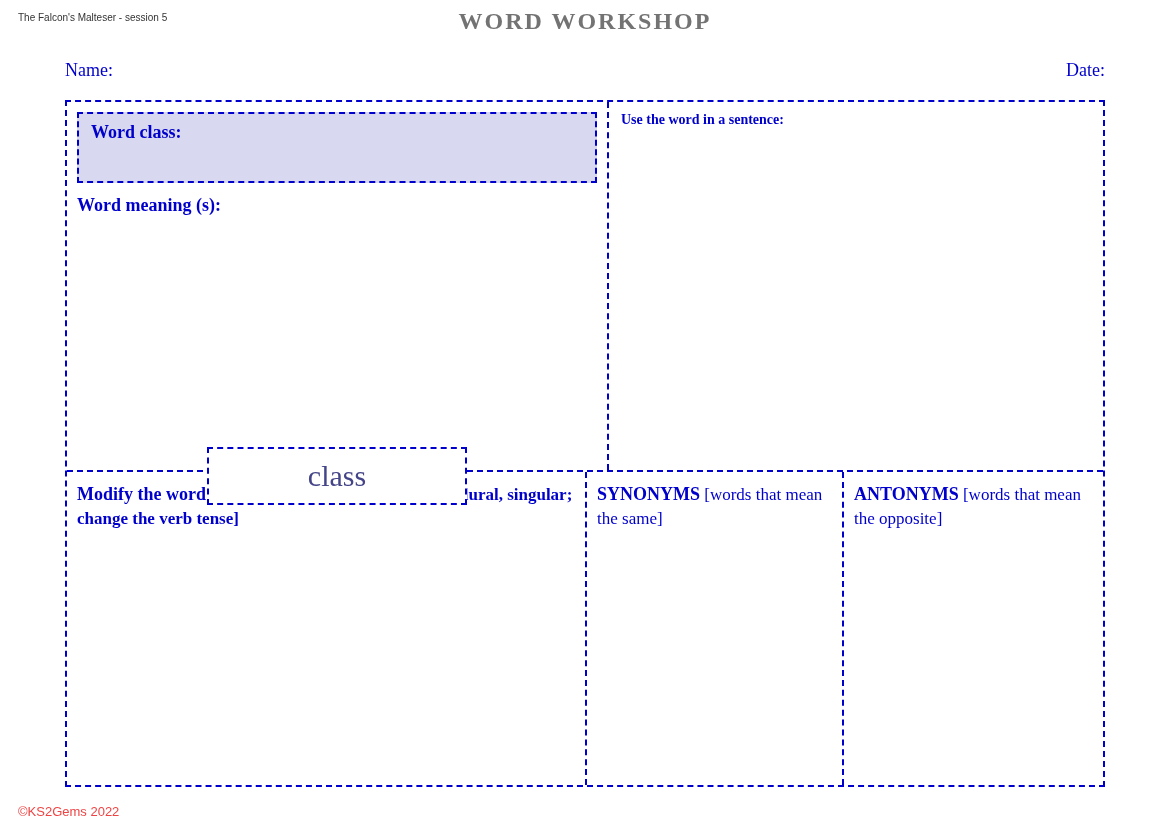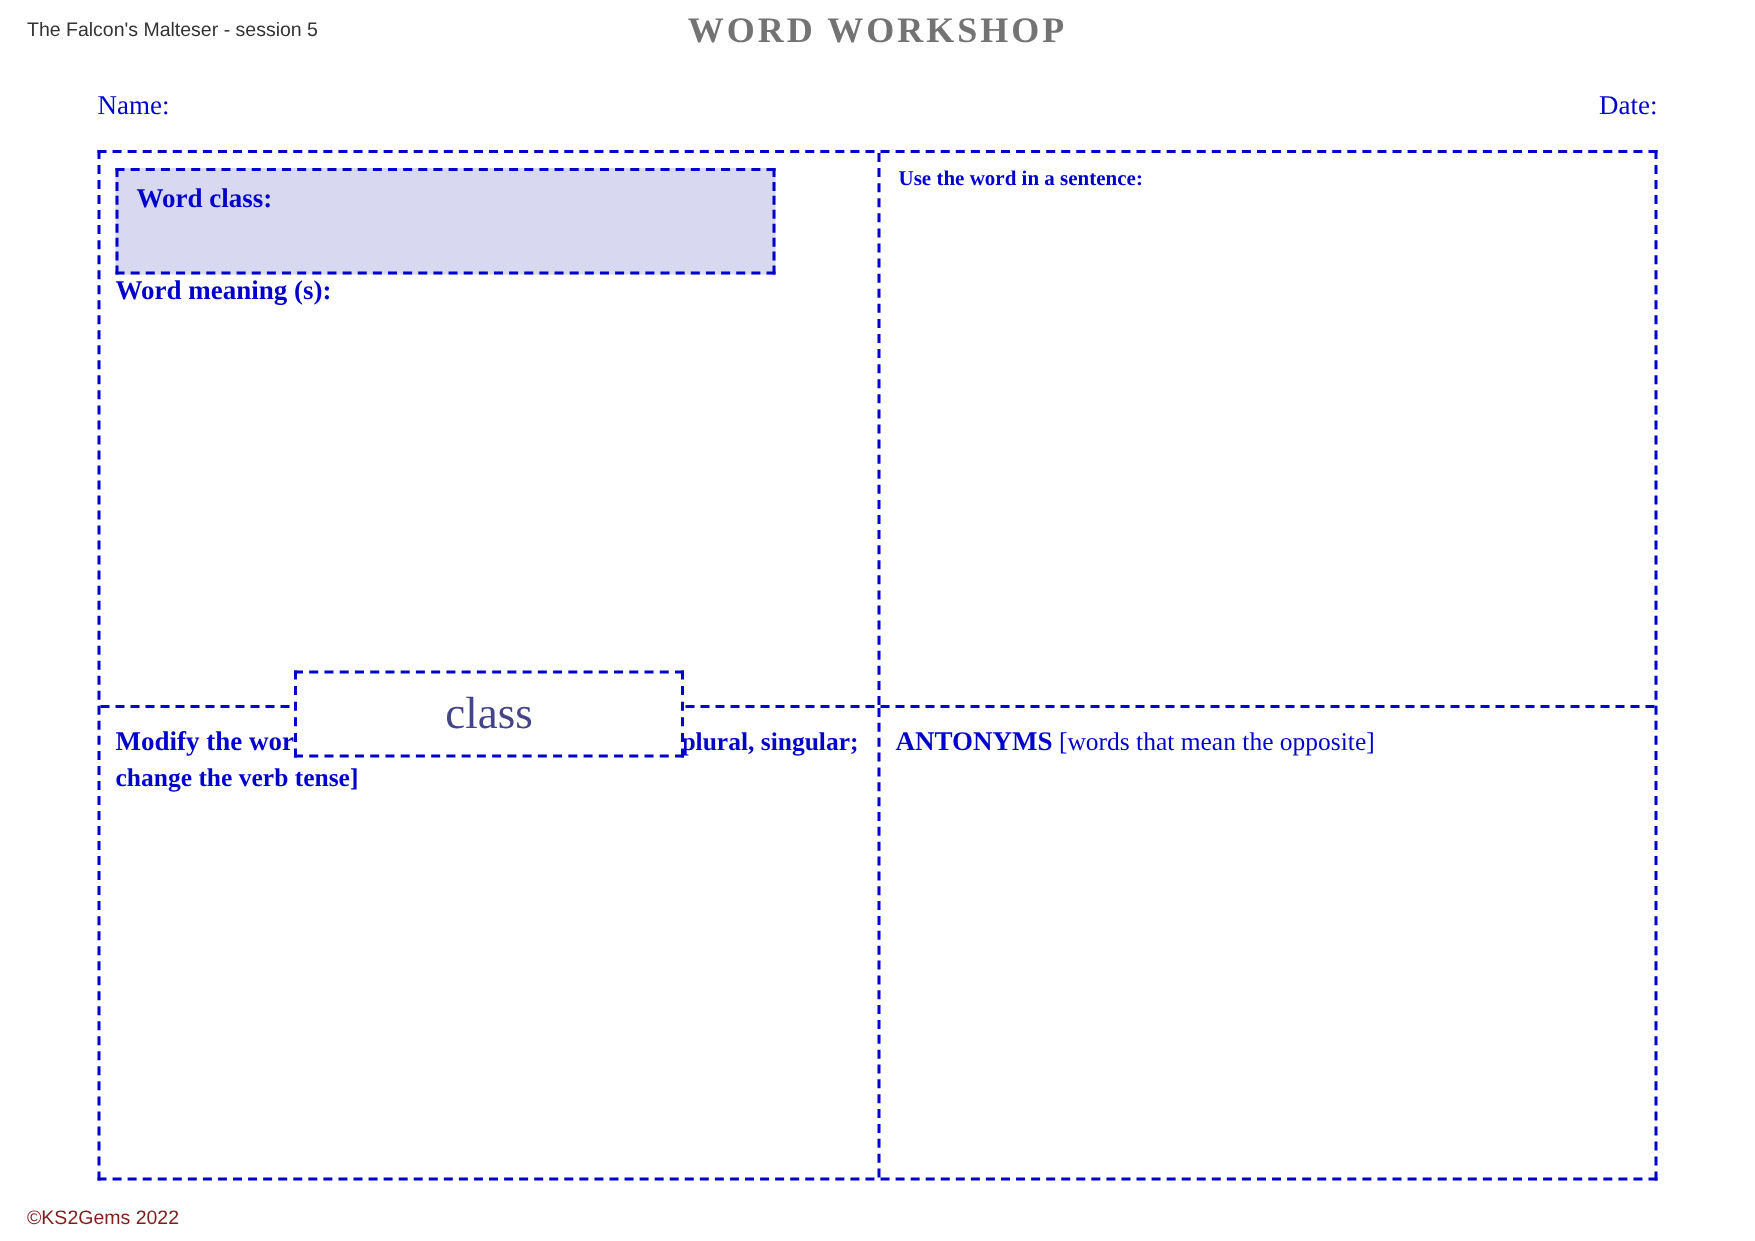--- a/index.html
+++ b/index.html
@@ -14,21 +14,21 @@
       background: #ffffff;
       font-family: 'Comic Sans MS', 'Chalkboard SE', cursive;
       position: relative;
       overflow: hidden;
     }
 
     .page-header-session {
       position: absolute;
       top: 12px;
       left: 18px;
-      font-size: 13px;
+      font-size: 10px;
       color: #333333;
       font-family: Arial, sans-serif;
     }
 
     .page-title {
       position: absolute;
       top: 8px;
       left: 0;
       right: 0;
       text-align: center;
@@ -76,22 +76,22 @@
       flex: 0 0 520px;
       border-right: 2px dashed #0000cc;
       padding: 10px;
       position: relative;
     }
 
     .word-class-box {
       border: 2px dashed #0000cc;
       background: #d8d8f0;
       padding: 8px 12px;
-      margin-bottom: 0;
-      width: 440px;
+      margin-bottom: 12px;
+      width: 520px;
     }
 
     .word-class-label {
       font-size: 18px;
       font-weight: bold;
       color: #0000cc;
       font-family: 'Comic Sans MS', 'Chalkboard SE', cursive;
     }
 
     .word-class-content {
@@ -195,21 +195,21 @@
     .antonyms-label .bold-part {
       font-weight: bold;
       font-size: 18px;
     }
 
     .footer {
       position: absolute;
       bottom: 8px;
       left: 18px;
       font-size: 13px;
-      color: #7f1d1d;
+      color: #ef4444;
       font-family: Arial, sans-serif;
     }
   </style>
 </head>
 <body>
 
 <div class="page-header-session">The Falcon's Malteser - session 5</div>
 
 <div class="page-title">WORD WORKSHOP</div>
 
@@ -246,20 +246,26 @@
 
   <div class="bottom-half">
 
     <div class="bottom-modify">
       <div class="modify-label">
         <span class="bold-part">Modify the word:</span><span> [add a prefix or a suffix or both; plural, singular; change the verb tense]</span>
       </div>
       <div style="min-height: 250px;"></div>
     </div>
 
+    <div class="bottom-synonyms">
+      <div class="synonyms-label">
+        <span class="bold-part">SYNONYMS</span><span> [words that mean the same]</span>
+      </div>
+      <div style="min-height: 250px;"></div>
+    </div>
 
     <div class="bottom-antonyms">
       <div class="antonyms-label">
         <span class="bold-part">ANTONYMS</span><span> [words that mean the opposite]</span>
       </div>
       <div style="min-height: 250px;"></div>
     </div>
 
   </div>
 </div>

